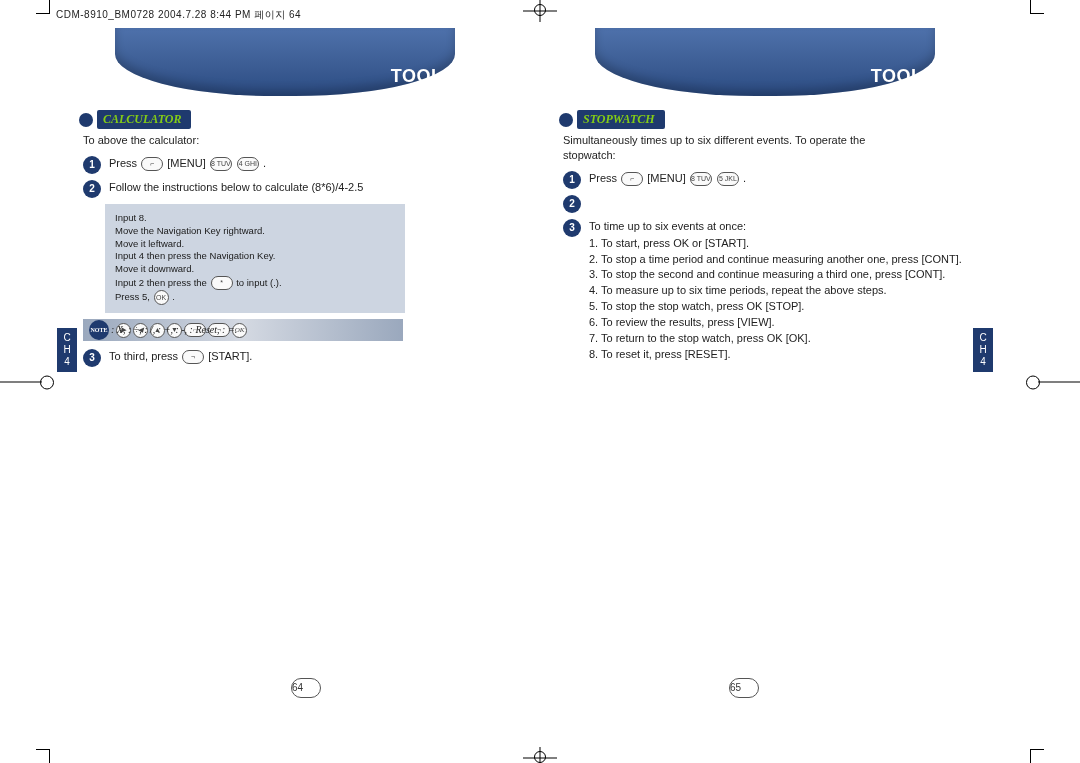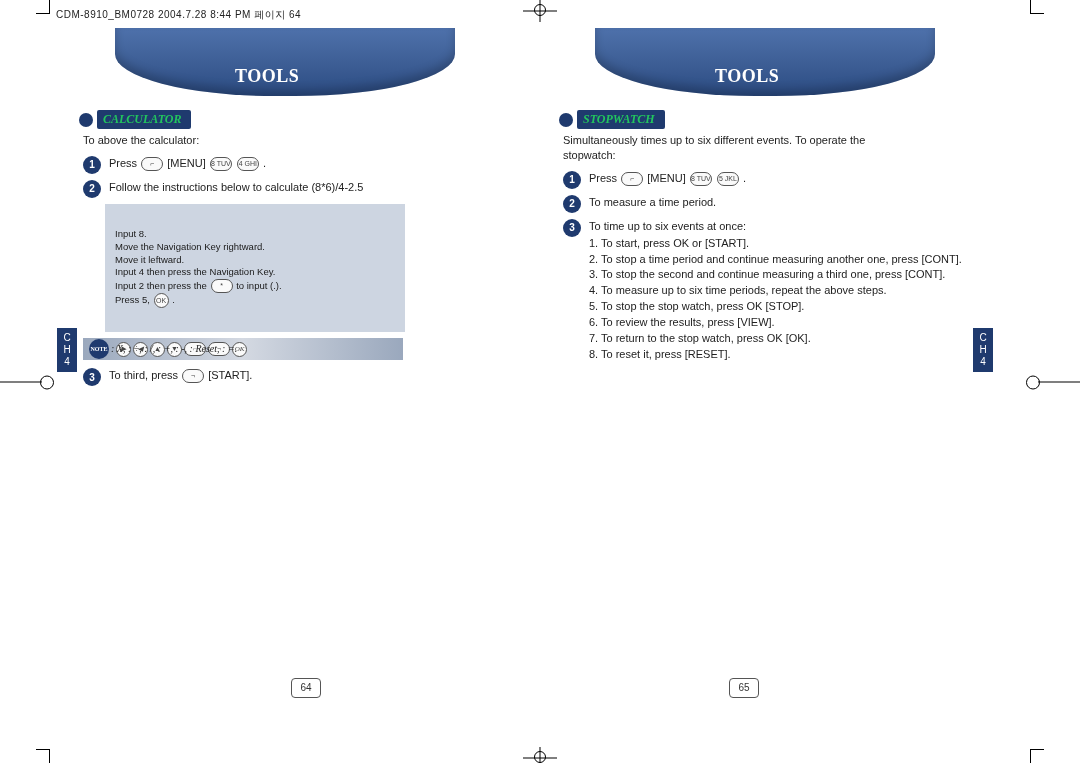--- a/index.html
+++ b/index.html
@@ -20,43 +20,43 @@
   .sidemark .h{width:42px;height:1px;background:#000}
   .sidemark .ring{width:12px;height:12px;border:1px solid #000;border-radius:50%;position:absolute;top:-6px}
   .sidemark.left .ring{right:-12px}
   .sidemark.right .ring{left:-12px}
   
   .page{position:absolute;top:28px;width:420px;height:680px}
   .page.left{left:75px}
   .page.right{left:555px}
   
   .pagetab{position:relative;height:68px;margin:0 auto;width:340px;background:linear-gradient(180deg,#4e71ab 0%,#3e5f96 50%,#2b4b82 100%);border-radius:0 0 160px 160px/0 0 42px 42px;box-shadow:inset 0 -6px 10px rgba(0,0,0,.2)}
-  .pagetitle{position:absolute;left:0;right:0;bottom:8px;text-align:left;padding-left:120px;color:#fff;font-weight:bold;font-size:18px;letter-spacing:.5px;font-family:Liberation Serif, serif}
+  .pagetitle{position:absolute;left:0;right:0;bottom:8px;text-align:right;padding-left:120px;color:#fff;font-weight:bold;font-size:18px;letter-spacing:.5px;font-family:Liberation Sans, sans-serif}
   
   .section-head{display:flex;align-items:center;margin:14px 0 4px 4px}
   .head-bullet{width:14px;height:14px;border-radius:50%;background:#1f3a6e;margin-right:4px;display:inline-block}
-  .head-label{background:#1f3a6e;color:#22c55e;font-weight:bold;font-style:italic;font-family:"Times New Roman",serif;font-size:12px;padding:1px 10px 2px 6px;border-radius:2px}
+  .head-label{background:#1f3a6e;color:#84cc16;font-weight:bold;font-style:italic;font-family:"Times New Roman",serif;font-size:12px;padding:1px 10px 2px 6px;border-radius:2px}
   .intro{margin:4px 0 8px 8px}
   
   .step{display:flex;align-items:flex-start;margin:6px 0 6px 8px}
   .step .num{flex:0 0 18px;height:18px;border-radius:50%;background:#1f3a6e;color:#fff;font-weight:bold;font-size:10px;display:flex;align-items:center;justify-content:center;margin-right:8px}
   .step .body{flex:1}
   .smallkey{display:inline-block;width:20px;height:12px;border:1px solid #555;border-radius:8px;margin:0 1px;vertical-align:middle;text-align:center;font-size:7px;line-height:12px;color:#444;background:#fafafa}
   .roundkey{display:inline-block;width:13px;height:13px;border:1px solid #555;border-radius:50%;margin:0 1px;vertical-align:middle;text-align:center;font-size:7px;line-height:13px;color:#444;background:#fafafa}
   
-  .tintbox{background:#cdd5e1;padding:24px 10px;margin:6px 0 6px 30px;font-size:9.5px;line-height:1.35;width:280px;color:#1a1a1a}
+  .tintbox{background:#cdd5e1;padding:8px 10px;margin:6px 0 6px 30px;font-size:9.5px;line-height:1.35;width:280px;color:#1a1a1a}
   
   .notestrip{width:320px;height:22px;background:linear-gradient(90deg,#9aa8bd 0%,#d4d9e2 50%,#9aa8bd 100%);margin:4px 0 8px 8px;display:flex;align-items:center;font-style:italic;font-family:"Times New Roman",serif;font-size:10px;color:#222;padding:0 6px;box-sizing:border-box;position:relative}
   .notestrip .notebadge{width:20px;height:20px;border-radius:50%;background:#1f3a6e;display:flex;align-items:center;justify-content:center;color:#fff;font-size:6px;font-weight:bold;font-style:normal;margin-right:6px}
   
   .chaptab{position:absolute;width:20px;height:44px;background:#1f3a6e;color:#fff;text-align:center;font-size:10px;padding-top:4px;box-sizing:border-box;line-height:12px}
   .page.left .chaptab{left:-18px;top:300px}
   .page.right .chaptab{right:-18px;top:300px}
   
-  .pagenum{position:absolute;bottom:10px;left:50%;transform:translateX(-50%);width:28px;height:18px;border:1px solid #555;border-radius:4px;text-align:center;font-size:10px;line-height:18px;color:#333}
+  .pagenum{position:absolute;bottom:10px;left:50%;transform:translateX(-50%);width:28px;height:18px;border:1px solid #555;border-radius:10px;text-align:left;font-size:10px;line-height:18px;color:#333}
   .page.left .pagenum{left:55%}
   .page.right .pagenum{left:45%}
   
   .crop{position:absolute;width:14px;height:14px}
   .crop:before,.crop:after{content:"";position:absolute;background:#000}
   .crop:before{width:14px;height:1px}
   .crop:after{width:1px;height:14px}
   .crop.tl{left:36px;top:0}.crop.tl:before{top:13px;left:0}.crop.tl:after{left:13px;top:0}
   .crop.tr{right:36px;top:0}.crop.tr:before{top:13px;left:0}.crop.tr:after{left:0;top:0}
   .crop.bl{left:36px;bottom:0}.crop.bl:before{top:0;left:0}.crop.bl:after{left:13px;top:0}
@@ -120,20 +120,21 @@
     <div class="step">
       <div class="num">2</div>
       <div class="body">Follow the instructions below to calculate (8*6)/4-2.5</div>
     </div>
 
     <div class="tintbox">
       <div>Input 8.</div>
       <div>Move the Navigation Key rightward.</div>
       <div>Move it leftward.</div>
       <div>Input 4 then press the Navigation Key.</div>
+      <div>Move it downward.</div>
       <div><span>Input 2 then press the</span> <span class="smallkey">*</span> <span>to input (.).</span></div>
       <div><span>Press 5,</span> <span class="roundkey">OK</span> <span>.</span></div>
     </div>
 
     <div class="notestrip">
       <span class="notebadge">NOTE</span>
       <span class="roundkey">▶</span>
       <span class="roundkey">◀</span>
       <span class="roundkey">▲</span>
       <span class="roundkey">▼</span>
@@ -177,21 +178,20 @@
         <span>[MENU]</span>
         <span class="smallkey">8 TUV</span>
         <span class="smallkey">5 JKL</span>
         <span>.</span>
       </div>
     </div>
 
     <div class="step">
       <div class="num">2</div>
       <div class="body">
-        <div style="margin-bottom:2px">To measure a time period.</div>
       </div>
     </div>
 
     <div class="step">
       <div class="num">3</div>
       <div class="body">
         <div style="margin-bottom:2px">To time up to six events at once:</div>
         <ol class="sublist">
           <li>1. To start, press  OK  or   [START].</li>
           <li>2. To stop a time period and continue measuring another one, press   [CONT].</li>

